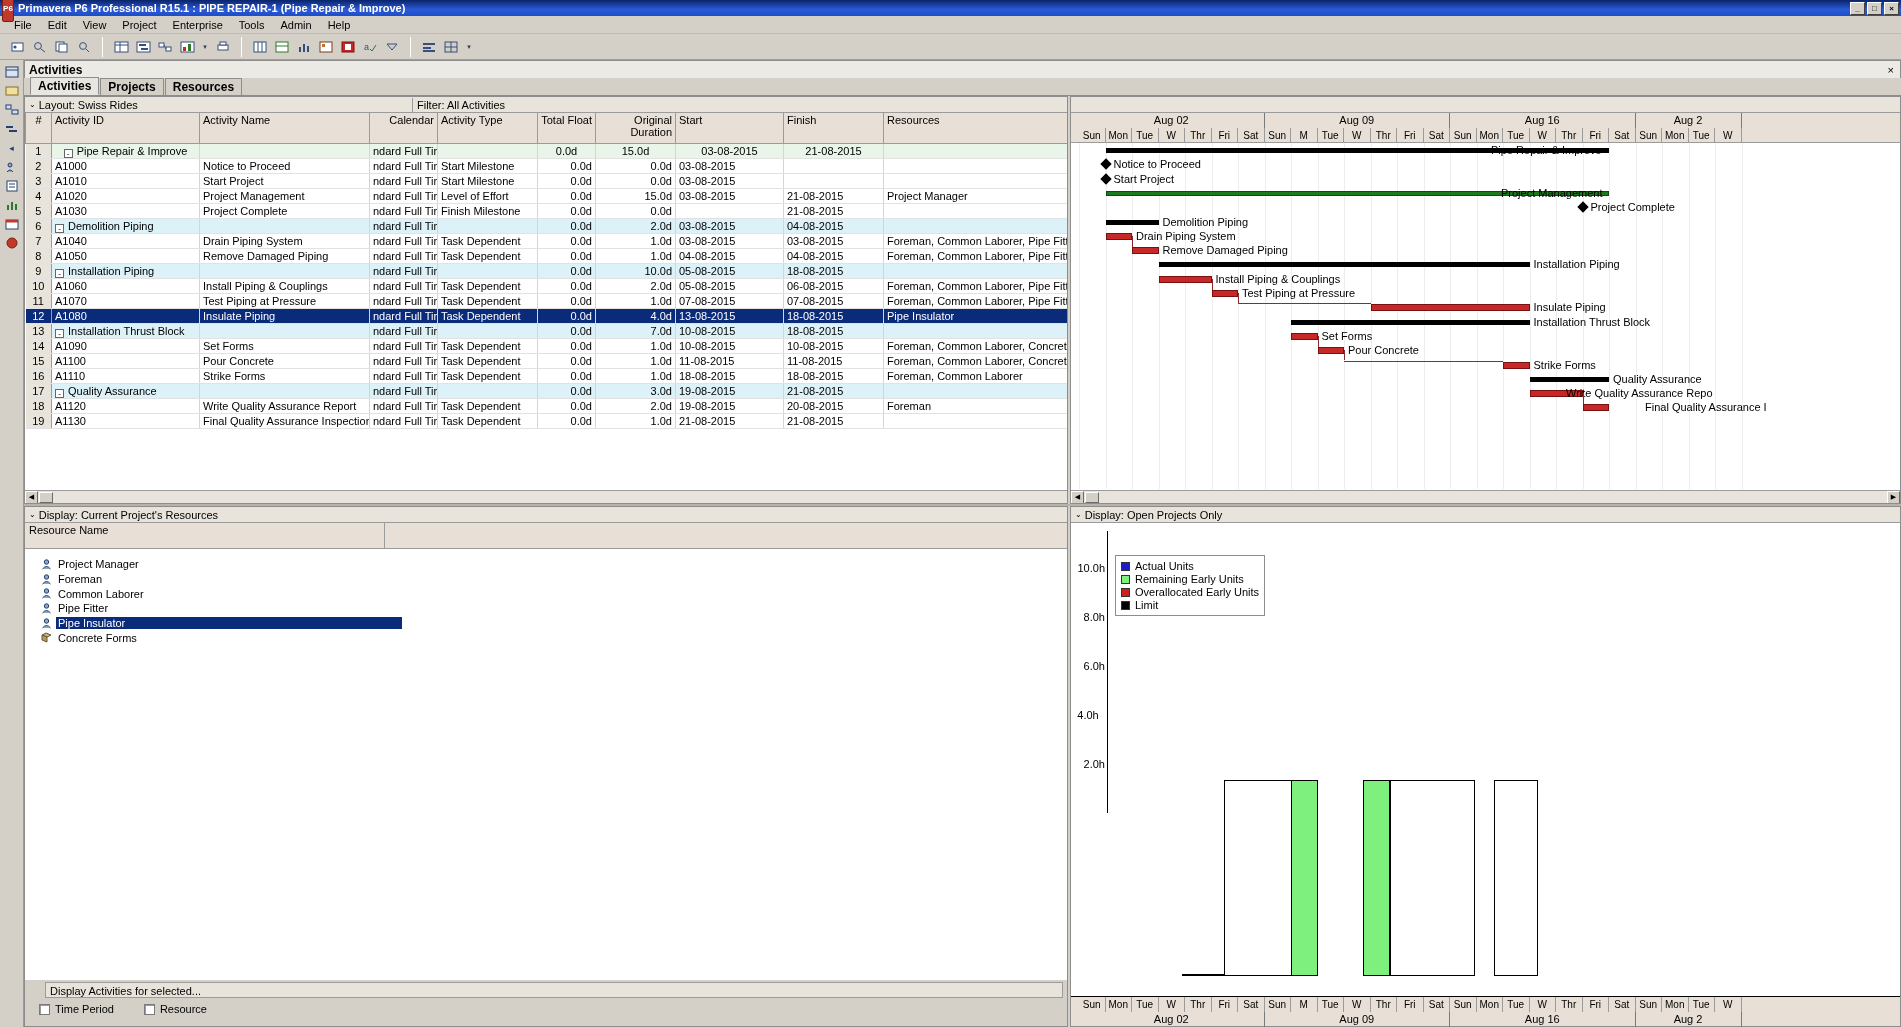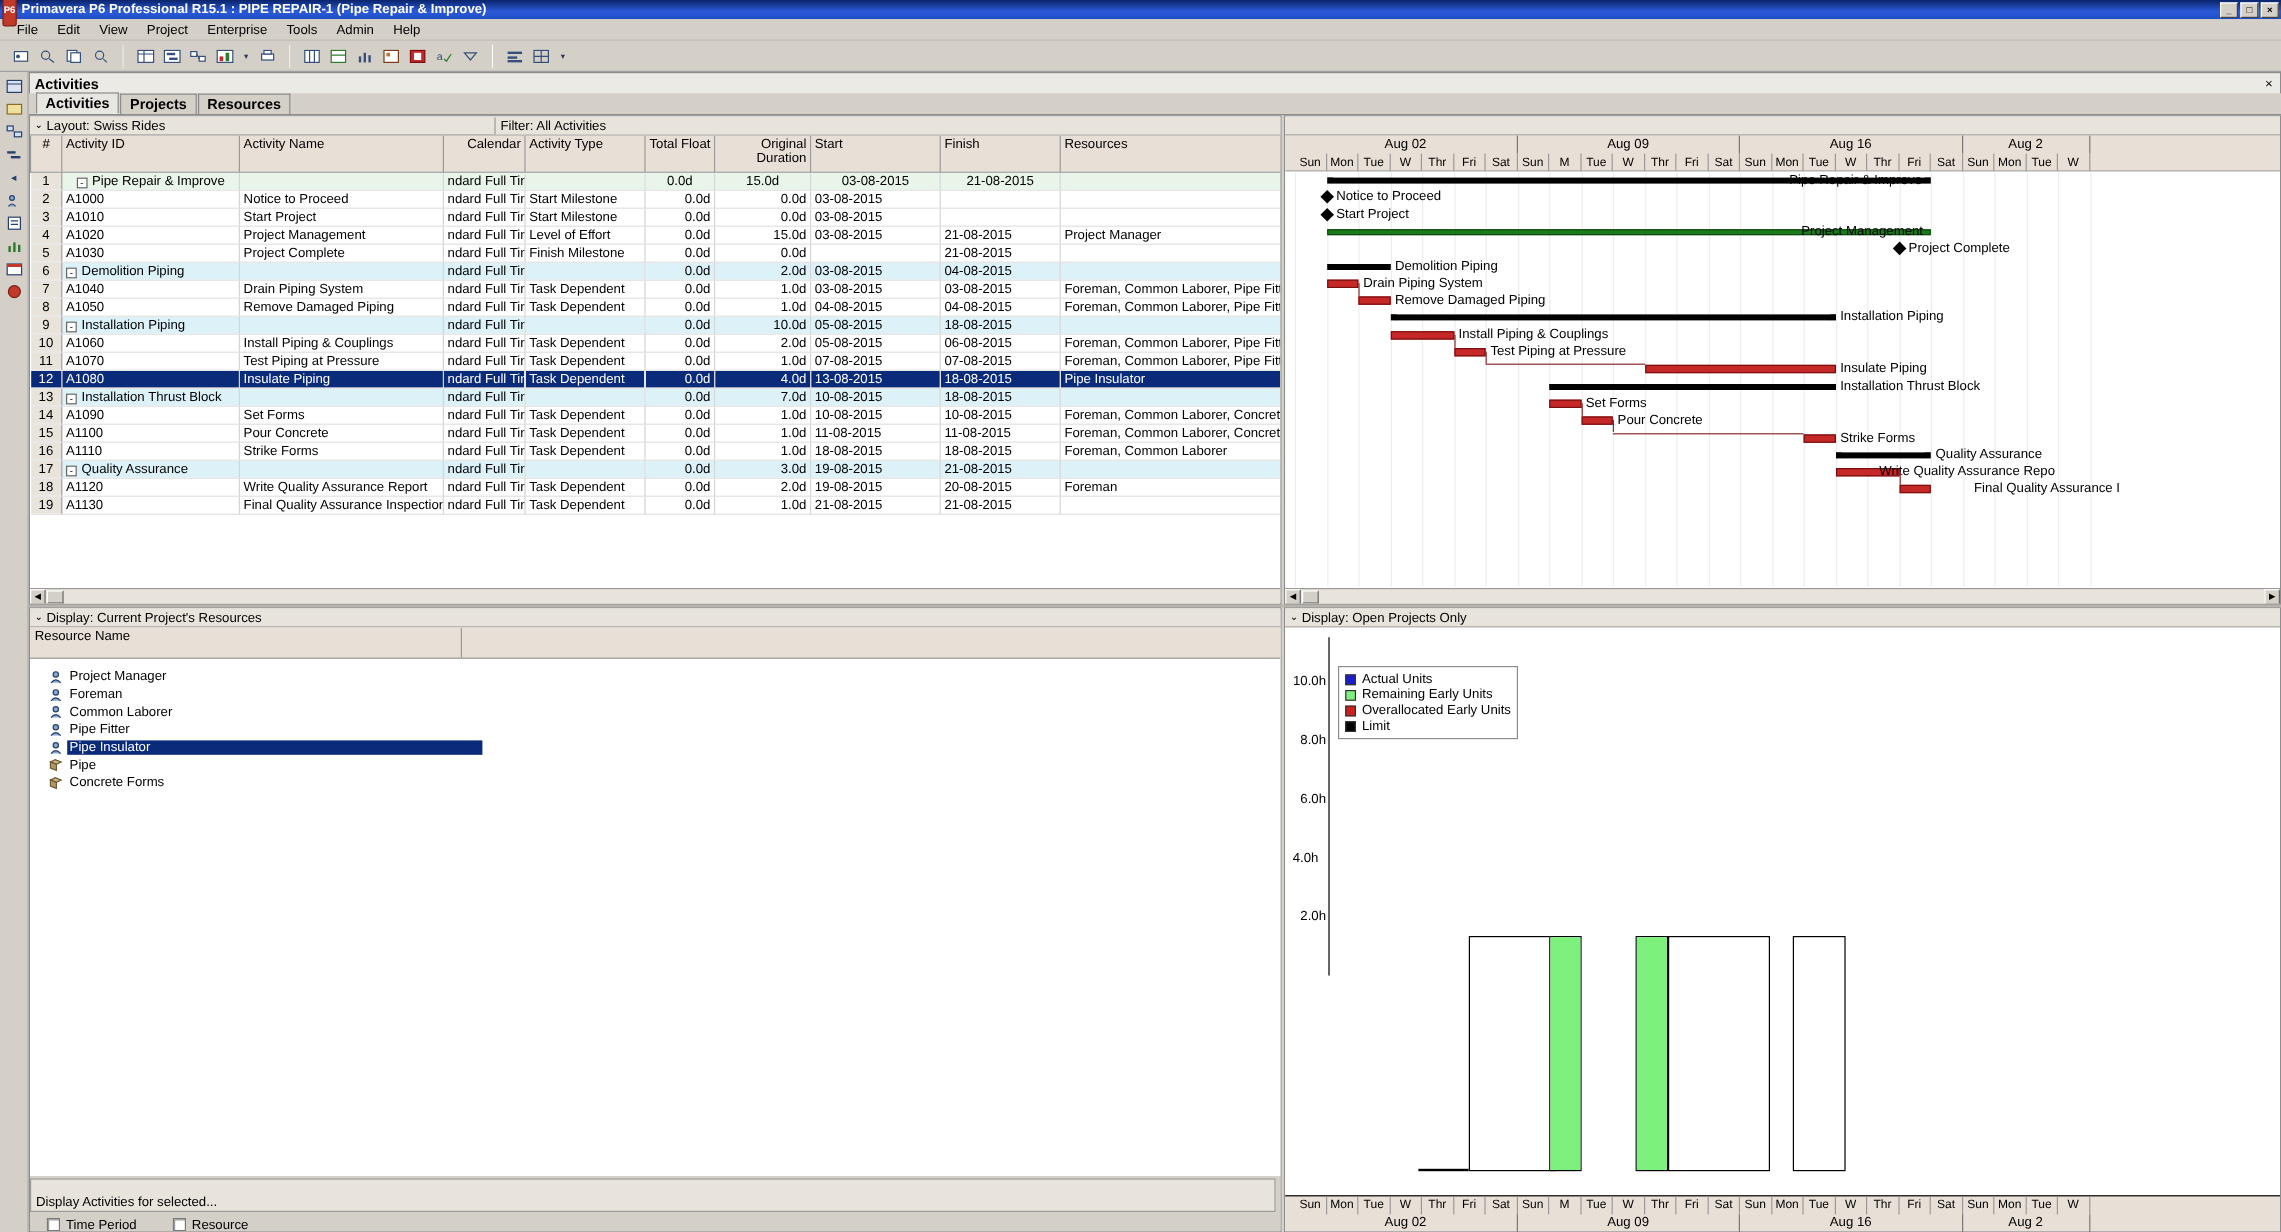--- a/index.html
+++ b/index.html
@@ -140,21 +140,21 @@
   #resgrid { position:absolute;top:16px;left:0;right:0;bottom:46px;overflow:hidden;background:#fff; }
   .resheadrow { display:flex;height:26px;background:#e8dfd6;border-bottom:1px solid #9b9b9b; }
   .resheadrow .c1 { width:360px;border-right:1px solid #9b9b9b;padding:1px 4px;font-size:11px; }
   .resheadrow .c2 { flex:1; }
   .resrow { display:flex;align-items:center;height:14.7px;padding-left:14px;font-size:11px; }
   .resrow .ic { width:14px;display:flex;align-items:center;justify-content:center;margin-right:3px; }
   .resrow .nm { padding:0 2px; }
   .resrow.selected { }
   .resrow.selected .nm { background:#0a2a7a;color:#fff;width:346px; }
   #resfoot { position:absolute;left:0;right:0;bottom:0;height:46px;background:#d4d0c8; }
-  #resfoot .dstrip { margin:2px 4px 0 0;height:16px;background:#e8e4dc;border:1px solid #9b9b9b;font-size:11px;padding:13px 4px; }
+  #resfoot .dstrip { margin:2px 4px 0 20px;height:16px;background:#e8e4dc;border:1px solid #9b9b9b;font-size:11px;padding:2px 4px; }
   #resfoot .chks { display:flex;align-items:center;gap:30px;padding:5px 0 0 14px;font-size:11px; }
   .cbx { display:inline-block;width:11px;height:11px;border:1px solid #7a7a7a;background:#fff;vertical-align:-2px;margin-right:5px;
          box-shadow: inset 1px 1px 0 #9b9b9b; }
   
   #profpane { flex:1;position:relative;background:#fff;border:1px solid #8d8d8d;margin-left:2px; }
   #profbody { position:absolute;top:16px;left:0;right:0;bottom:30px;background:#fff; }
   .yaxislbl { position:absolute;right:0;font-size:11px;text-align:right;transform:translateY(-50%); }
   .legendbox { position:absolute;border:1px solid #8d8d8d;background:#fff;padding:3px 5px;font-size:11px; }
   .legendbox .li { display:flex;align-items:center;margin:1px 0;white-space:nowrap; }
   .legendbox .sw { width:9px;height:9px;border:1px solid #333;margin-right:5px; }
@@ -879,29 +879,20 @@
                 </span>
                 <span class="nm">Pipe Insulator</span>
               </div>
               <div class="resrow">
                 <span class="ic">
                   <svg width="11" height="11">
                     <path d="M1 3 l4 -2 l5 2 l-4 2 z" fill="#c9b48a" stroke="#6b5a30"></path>
                     <path d="M1 3 v5 l5 2 v-5 z" fill="#b09a6a" stroke="#6b5a30"></path>
                   </svg>
                 </span>
-                <span class="nm">Pipe</span>
-              </div>
-              <div class="resrow">
-                <span class="ic">
-                  <svg width="11" height="11">
-                    <path d="M1 3 l4 -2 l5 2 l-4 2 z" fill="#c9b48a" stroke="#6b5a30"></path>
-                    <path d="M1 3 v5 l5 2 v-5 z" fill="#b09a6a" stroke="#6b5a30"></path>
-                  </svg>
-                </span>
                 <span class="nm">Concrete Forms</span>
               </div>
             </div>
         </div>
         <div id="resfoot">
           <div class="dstrip">Display Activities for selected...</div>
           <div class="chks">
             <label><span class="cbx"></span><span>Time Period</span></label>
             <label><span class="cbx"></span><span>Resource</span></label>
           </div>

